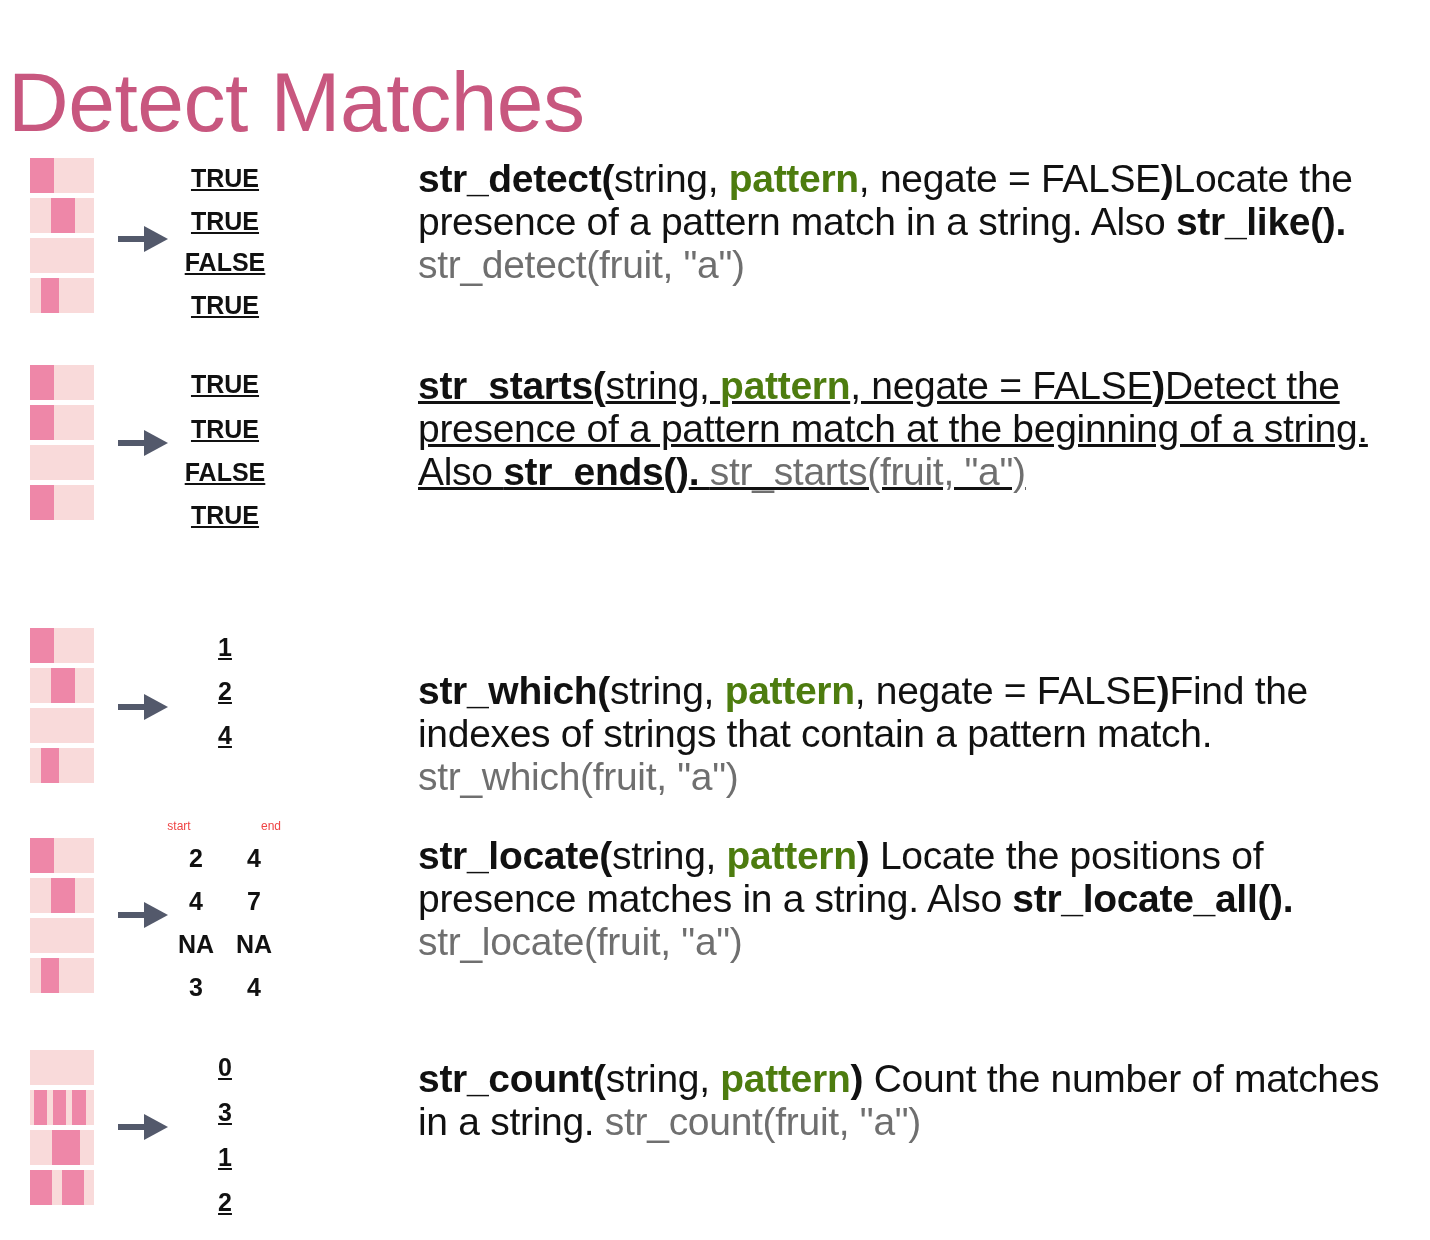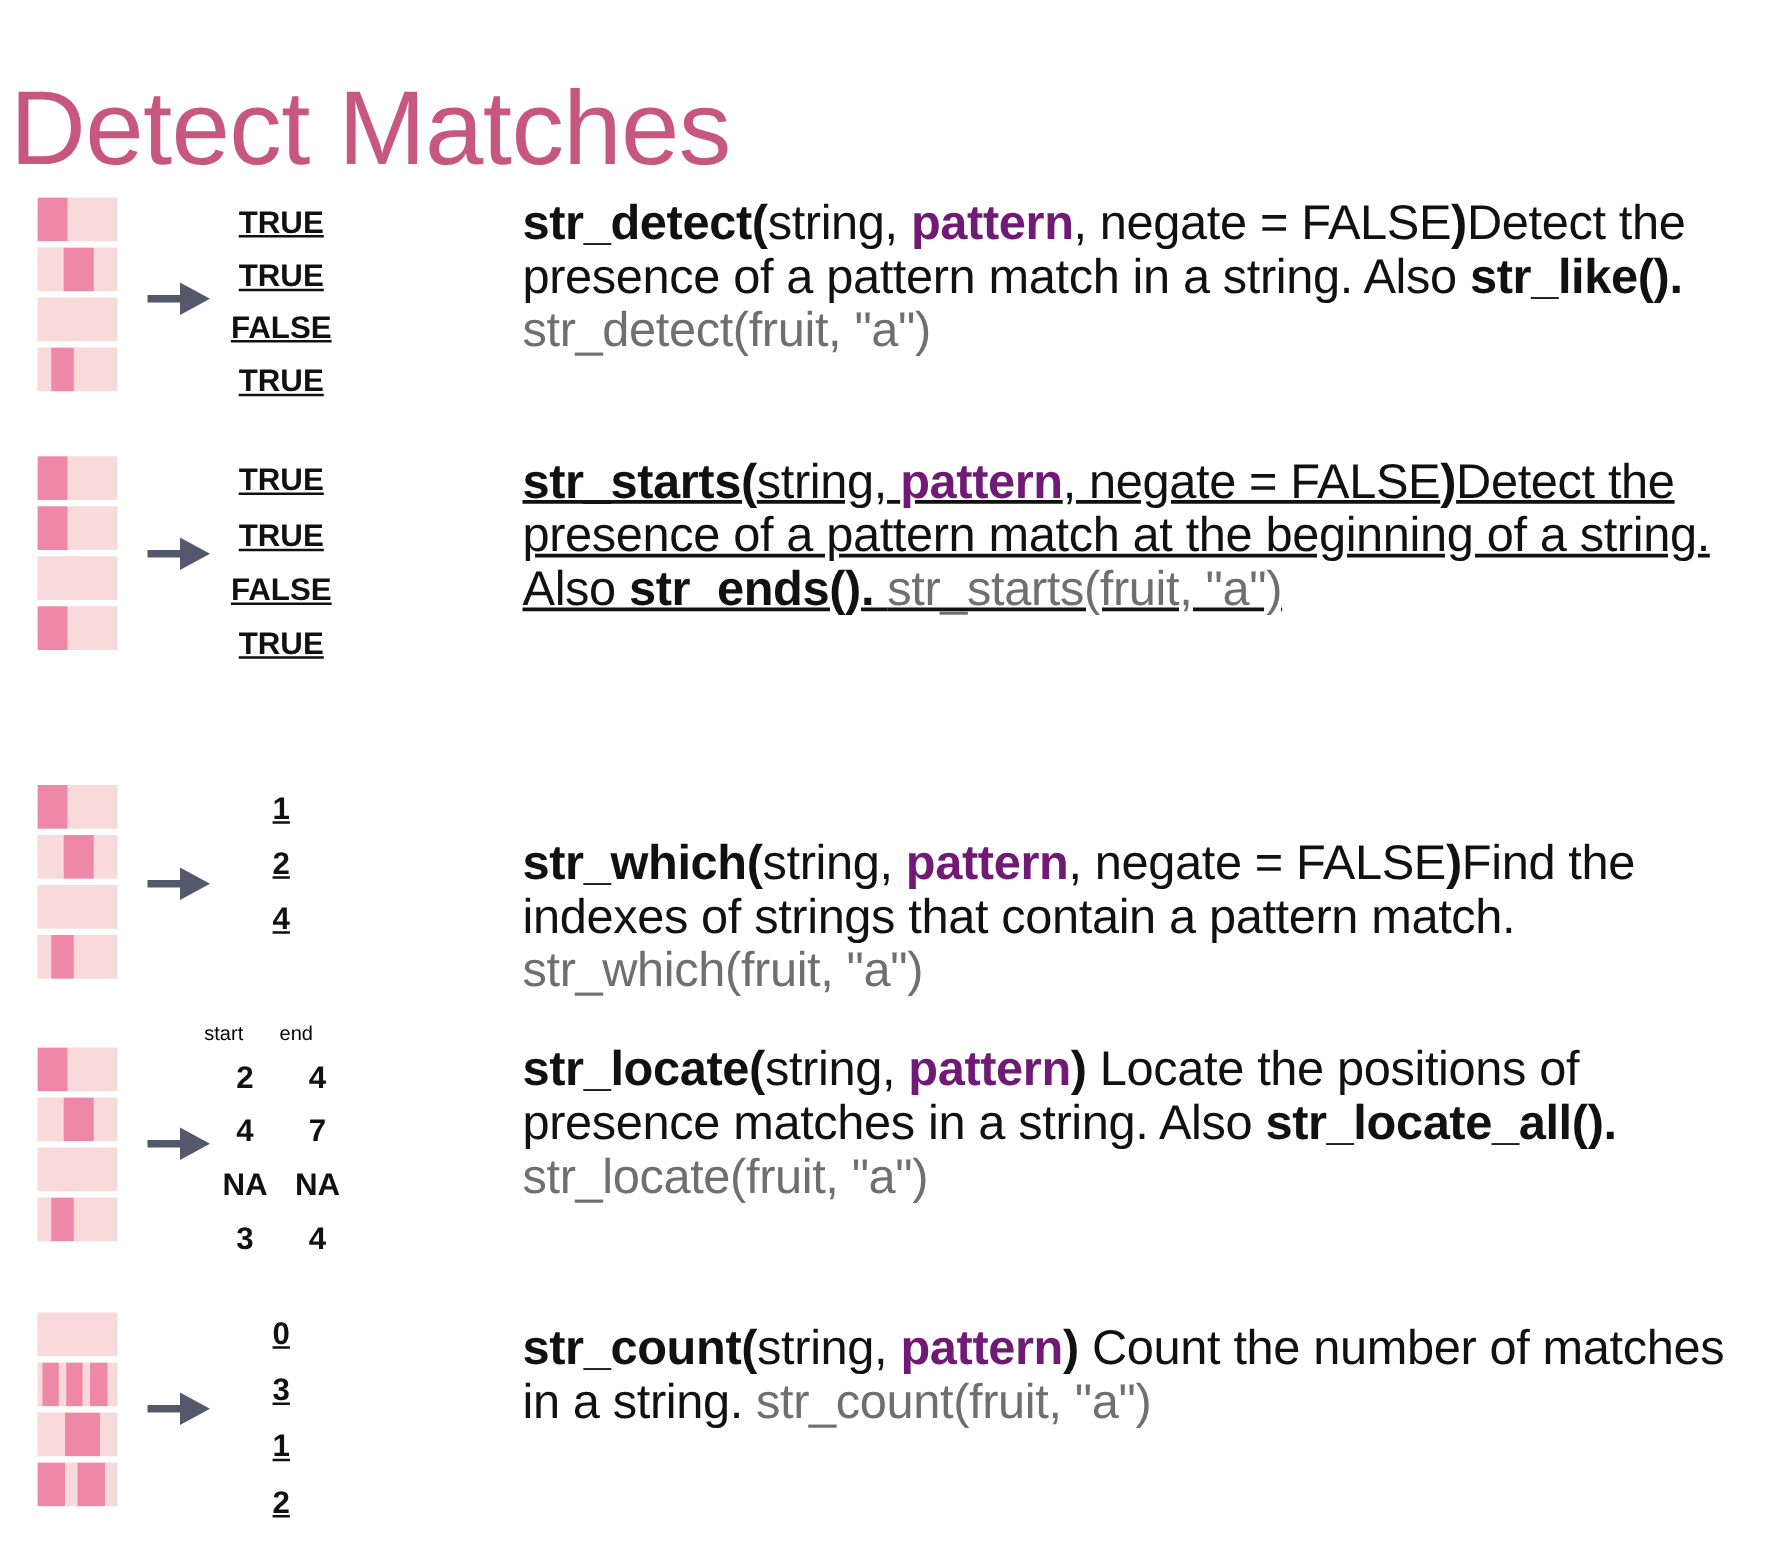--- a/index.html
+++ b/index.html
@@ -96,24 +96,24 @@
     font-weight: bold;
     font-size: 25px;
     line-height: 1;
     color: #111111;
   }
   .results .val { display: block; text-decoration: underline; }
 
   .results.loc { width: 150px; }
   .loc-head {
     display: flex;
-    justify-content: flex-start;
-    font-weight: 400;
-    font-size: 16px;
-    color: #000000;
+    justify-content: space-between;
+    font-weight: 400;
+    font-size: 12px;
+    color: #ef4444;
   }
   .loc-head span { width: 58px; text-align: center; }
   .loc-row {
     display: flex;
     justify-content: center;
     font-weight: bold;
     font-size: 25px;
   }
   .loc-row span { width: 58px; text-align: center; }
 
@@ -122,21 +122,21 @@
     position: absolute;
     left: 418px;
     width: 1000px;
     font-size: 39px;
     line-height: 1.10;
     color: #111111;
     font-weight: 400;
     letter-spacing: -0.3px;
   }
   .fn { font-weight: bold; }
-  .kw { font-weight: bold; color: #701a75; }
+  .kw { font-weight: bold; color: #4d7c0f; }
   .paren { font-weight: bold; }
   .code {
     color: #6f6f6f;
     font-weight: 400;
   }
 </style>
 </head>
 <body>
 
 <div id="page">
@@ -160,21 +160,21 @@
         <div class="arrow" style="left: 118px; top: 224px;">
           <div class="shaft"></div>
           <div class="head"></div>
         </div>
         <div class="results" style="position: absolute; left: 150px; top: 166px; width: 150px; height: 180px;">
           <span class="val" style="position: absolute; left: 0px; width: 150px; top: 0px;">TRUE</span>
           <span class="val" style="position: absolute; left: 0px; width: 150px; top: 43px;">TRUE</span>
           <span class="val" style="position: absolute; left: 0px; width: 150px; top: 84px;">FALSE</span>
           <span class="val" style="position: absolute; left: 0px; width: 150px; top: 127px;">TRUE</span>
         </div>
-        <div class="desc" style="top: 158px;"><span class="fn">str_detect(</span><span>string, </span><span class="kw">pattern</span><span>, negate = FALSE</span><span class="paren">)</span><span>Detect the presence of a pattern match in a string. Also </span><span class="fn">str_like()</span><span class="fn">. </span><span class="code">str_detect(fruit, "a")</span></div>
+        <div class="desc" style="top: 158px;"><span class="fn">str_detect(</span><span>string, </span><span class="kw">pattern</span><span>, negate = FALSE</span><span class="paren">)</span><span>Locate the presence of a pattern match in a string. Also </span><span class="fn">str_like()</span><span class="fn">. </span><span class="code">str_detect(fruit, "a")</span></div>
       </div>
       <div class="entry">
         <div class="icon-block" style="top: 365px;">
           <div class="cell-row">
             <div class="hl" style="left: 0px; width: 24px;"></div>
           </div>
           <div class="cell-row">
             <div class="hl" style="left: 0px; width: 24px;"></div>
           </div>
           <div class="cell-row"></div>

